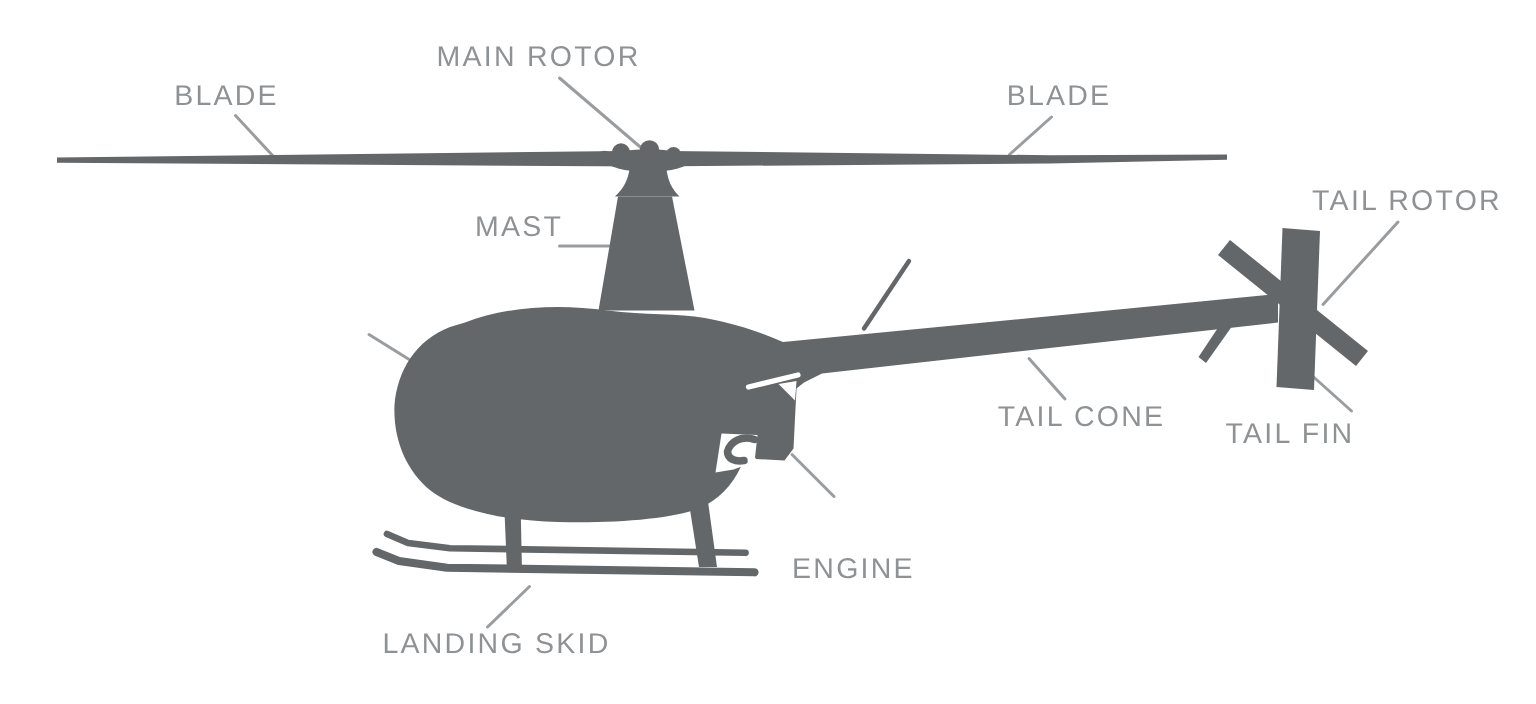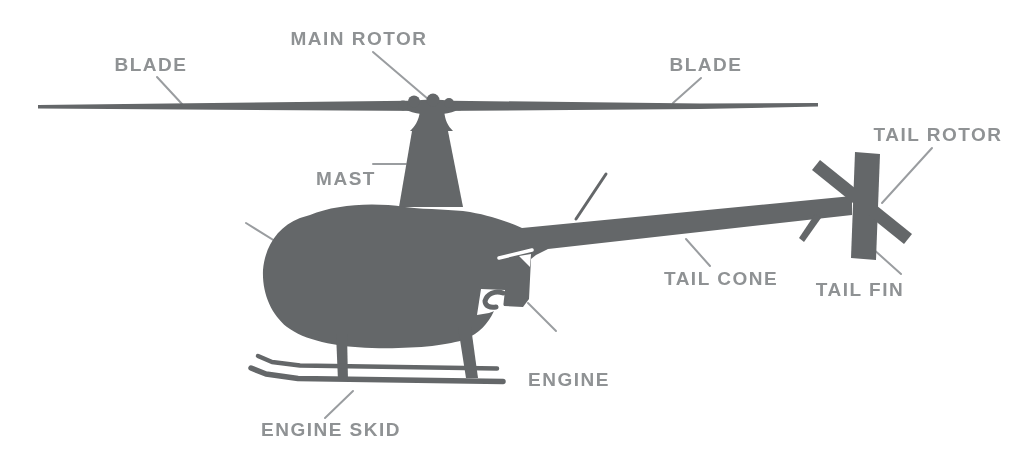--- a/index.html
+++ b/index.html
@@ -9,21 +9,21 @@
     background:#ffffff;
     overflow:hidden;
     font-family:"Liberation Sans", sans-serif;
   }
   .stage svg{position:absolute;left:0;top:0;}
   .label{
     position:absolute;
     transform:translate(-50%,-50%);
     color:#8f9294;
     font-size:19px;
-    font-weight:700;
+    font-weight:400;
     letter-spacing:1.5px;
     white-space:nowrap;
     user-select:none;
   }
 </style>
 </head>
 <body>
 
 <div class="stage">
 
@@ -98,20 +98,20 @@
         <polygon points="458,327 471,327 478,378 466,378"></polygon>
         <path d="M 258,356 L 272,362 L 300,365.5 L 497,368.5" fill="none" stroke-width="4.5" stroke-linecap="round" stroke-linejoin="round" stroke="#646769"></path>
         <path d="M 251,368 L 266,374 L 298,378.5 L 503,381.5" fill="none" stroke-width="5.5" stroke-linecap="round" stroke-linejoin="round" stroke="#646769"></path>
       </g>
     </g>
   </svg>
 
   <div class="label" style="left:359px; top:39px;">MAIN ROTOR</div>
   <div class="label" style="left:151px; top:65px;">BLADE</div>
   <div class="label" style="left:706px; top:65px;">BLADE</div>
-  <div class="label" style="left:346px; top:179px;">MAST</div>
+  <div class="label" style="left:346px; top:152px;">MAST</div>
   <div class="label" style="left:569px; top:344px;margin-top:36px;">ENGINE</div>
   <div class="label" style="left:721px; top:279px;">TAIL CONE</div>
   <div class="label" style="left:938px; top:135px;">TAIL ROTOR</div>
   <div class="label" style="left:860px; top:290px;">TAIL FIN</div>
-  <div class="label" style="left:331px; top:430px;">ENGINE SKID</div>
+  <div class="label" style="left:331px; top:430px;">LANDING SKID</div>
 
 </div>
 
 </body></html>

